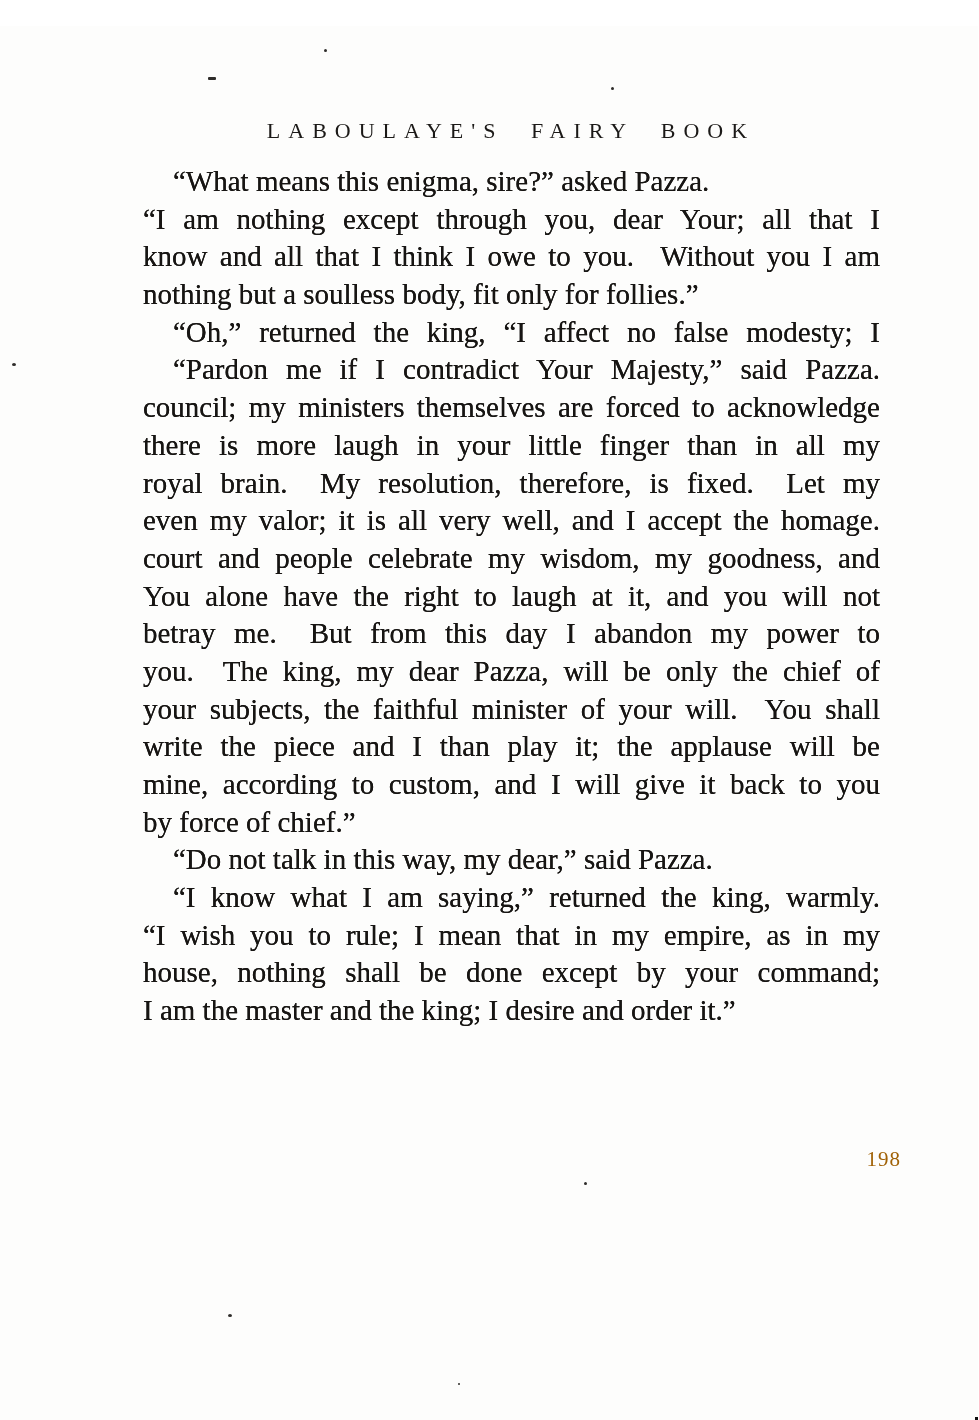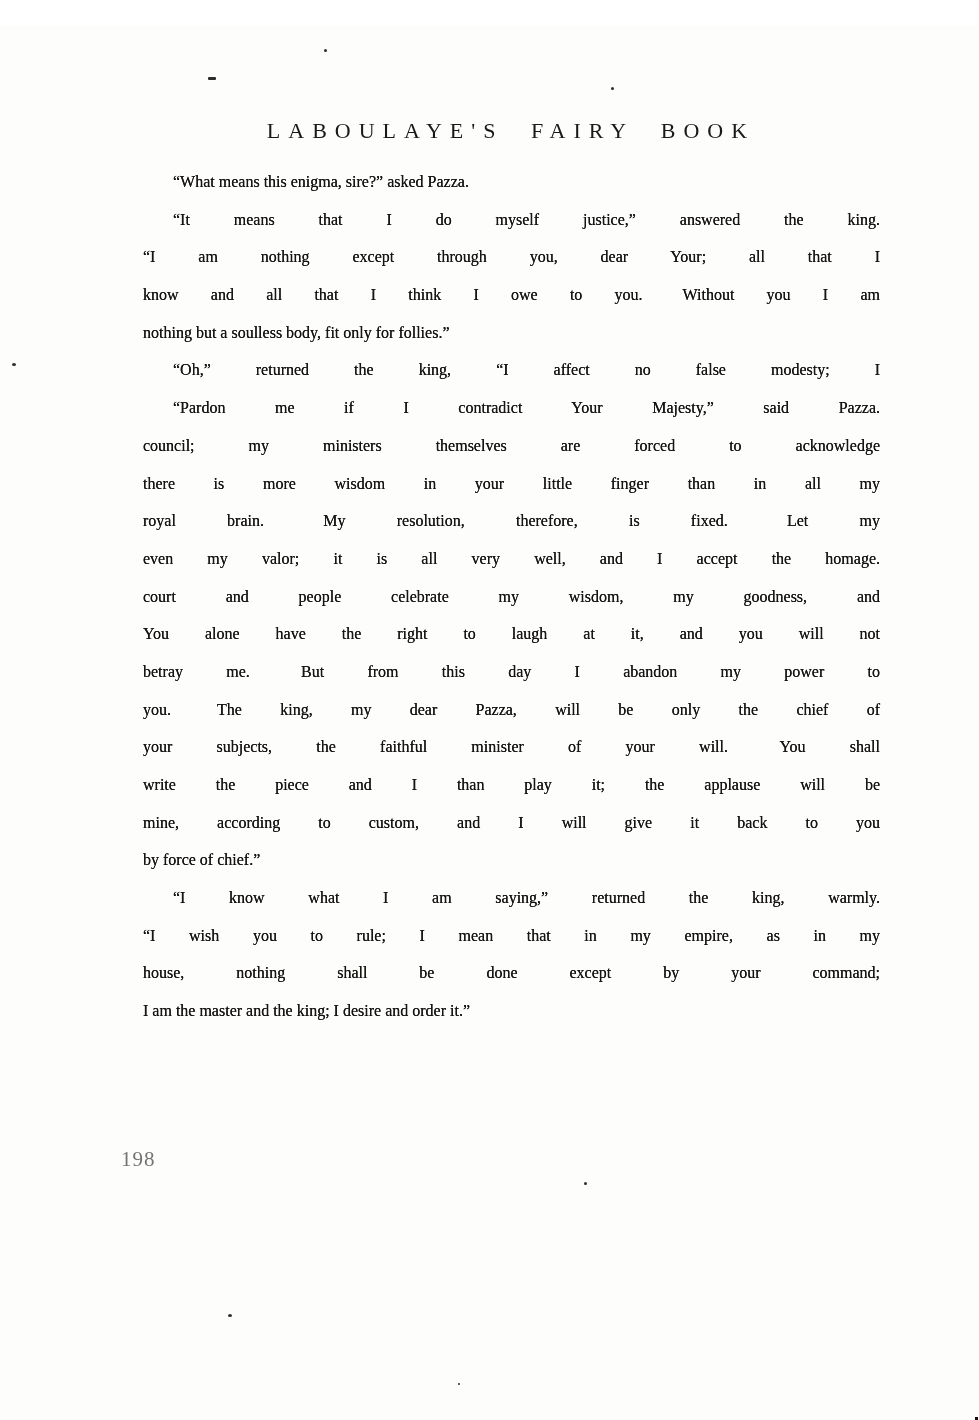--- a/index.html
+++ b/index.html
@@ -32,21 +32,21 @@
   }
   #page-text {
     position: absolute;
     top: 137px;
     left: 143px;
     width: 737px;
   }
   .line {
     height: 37.7px;
     line-height: 37.7px;
-    font-size: 16px;
+    font-size: 29px;
     text-align: justify;
     text-align-last: left;
     white-space: nowrap;
     text-shadow: 0 0 0.35px #1a1815;
   }
   .line.fill {
     white-space: normal;
     text-align-last: justify;
   }
   .line.indent {
@@ -54,24 +54,24 @@
   }
   .line.indent.fill {
     padding-left: 30px;
     width: 707px;
   }
   #page-number {
     position: absolute;
     top: 1121px;
     left: 121px;
     width: 780px;
-    text-align: left;
+    text-align: right;
     font-size: 21px;
     letter-spacing: 1px;
-    color: #737373;
+    color: #a16207;
   }
   .speck {
     position: absolute;
     background: #2e2c2a;
     border-radius: 50%;
   }
   #edge-mark {
     position: absolute;
     left: 975px;
     top: 1391px;
@@ -82,38 +82,38 @@
 </style>
 </head>
 <body>
 
 <div id="scan-page">
 
   <div id="running-head">LABOULAYE'S FAIRY BOOK</div>
 
   <div id="page-text">
       <div class="line indent">“What means this enigma, sire?” asked Pazza.</div>
-      <div class="line indent fill">“It means that I do myself justice,” answered the king.</div>
       <div class="line fill">“I am nothing except through you, dear Your;  all that I</div>
       <div class="line fill">know and all that I think I owe to you.  Without you I am</div>
       <div class="line">nothing but a soulless body, fit only for follies.”</div>
       <div class="line indent fill">“Oh,” returned the king, “I affect no false modesty;  I</div>
       <div class="line indent fill">“Pardon me if I contradict Your Majesty,” said Pazza.</div>
       <div class="line fill">council; my ministers themselves are forced to acknowledge</div>
-      <div class="line fill">there is more wisdom in your little finger than in all my</div>
+      <div class="line fill">there is more laugh in your little finger than in all my</div>
       <div class="line fill">royal brain.  My resolution, therefore, is fixed.  Let my</div>
       <div class="line fill">even my valor;  it is all very well, and I accept the homage.</div>
       <div class="line fill">court and people celebrate my wisdom, my goodness, and</div>
       <div class="line fill">You alone have the right to laugh at it, and you will not</div>
       <div class="line fill">betray me.  But from this day I abandon my power to</div>
       <div class="line fill">you.  The king, my dear Pazza, will be only the chief of</div>
       <div class="line fill">your subjects, the faithful minister of your will.  You shall</div>
       <div class="line fill">write the piece and I than play it;  the applause will be</div>
       <div class="line fill">mine, according to custom, and I will give it back to you</div>
       <div class="line">by force of chief.”</div>
+      <div class="line indent">“Do not talk in this way, my dear,” said Pazza.</div>
       <div class="line indent fill">“I know what I am saying,” returned the king, warmly.</div>
       <div class="line fill">“I wish you to rule;  I mean that in my empire, as in my</div>
       <div class="line fill">house, nothing shall be done except by your command;</div>
       <div class="line">I am the master and the king;  I desire and order it.”</div>
     </div>
 
   <div id="page-number">198</div>
 
   <div class="speck" style="left:324px; top:23px; width:3px; height:3px;"></div>
   <div class="speck" style="left:208px; top:51px; width:8px; height:3px; border-radius:1px;"></div>

